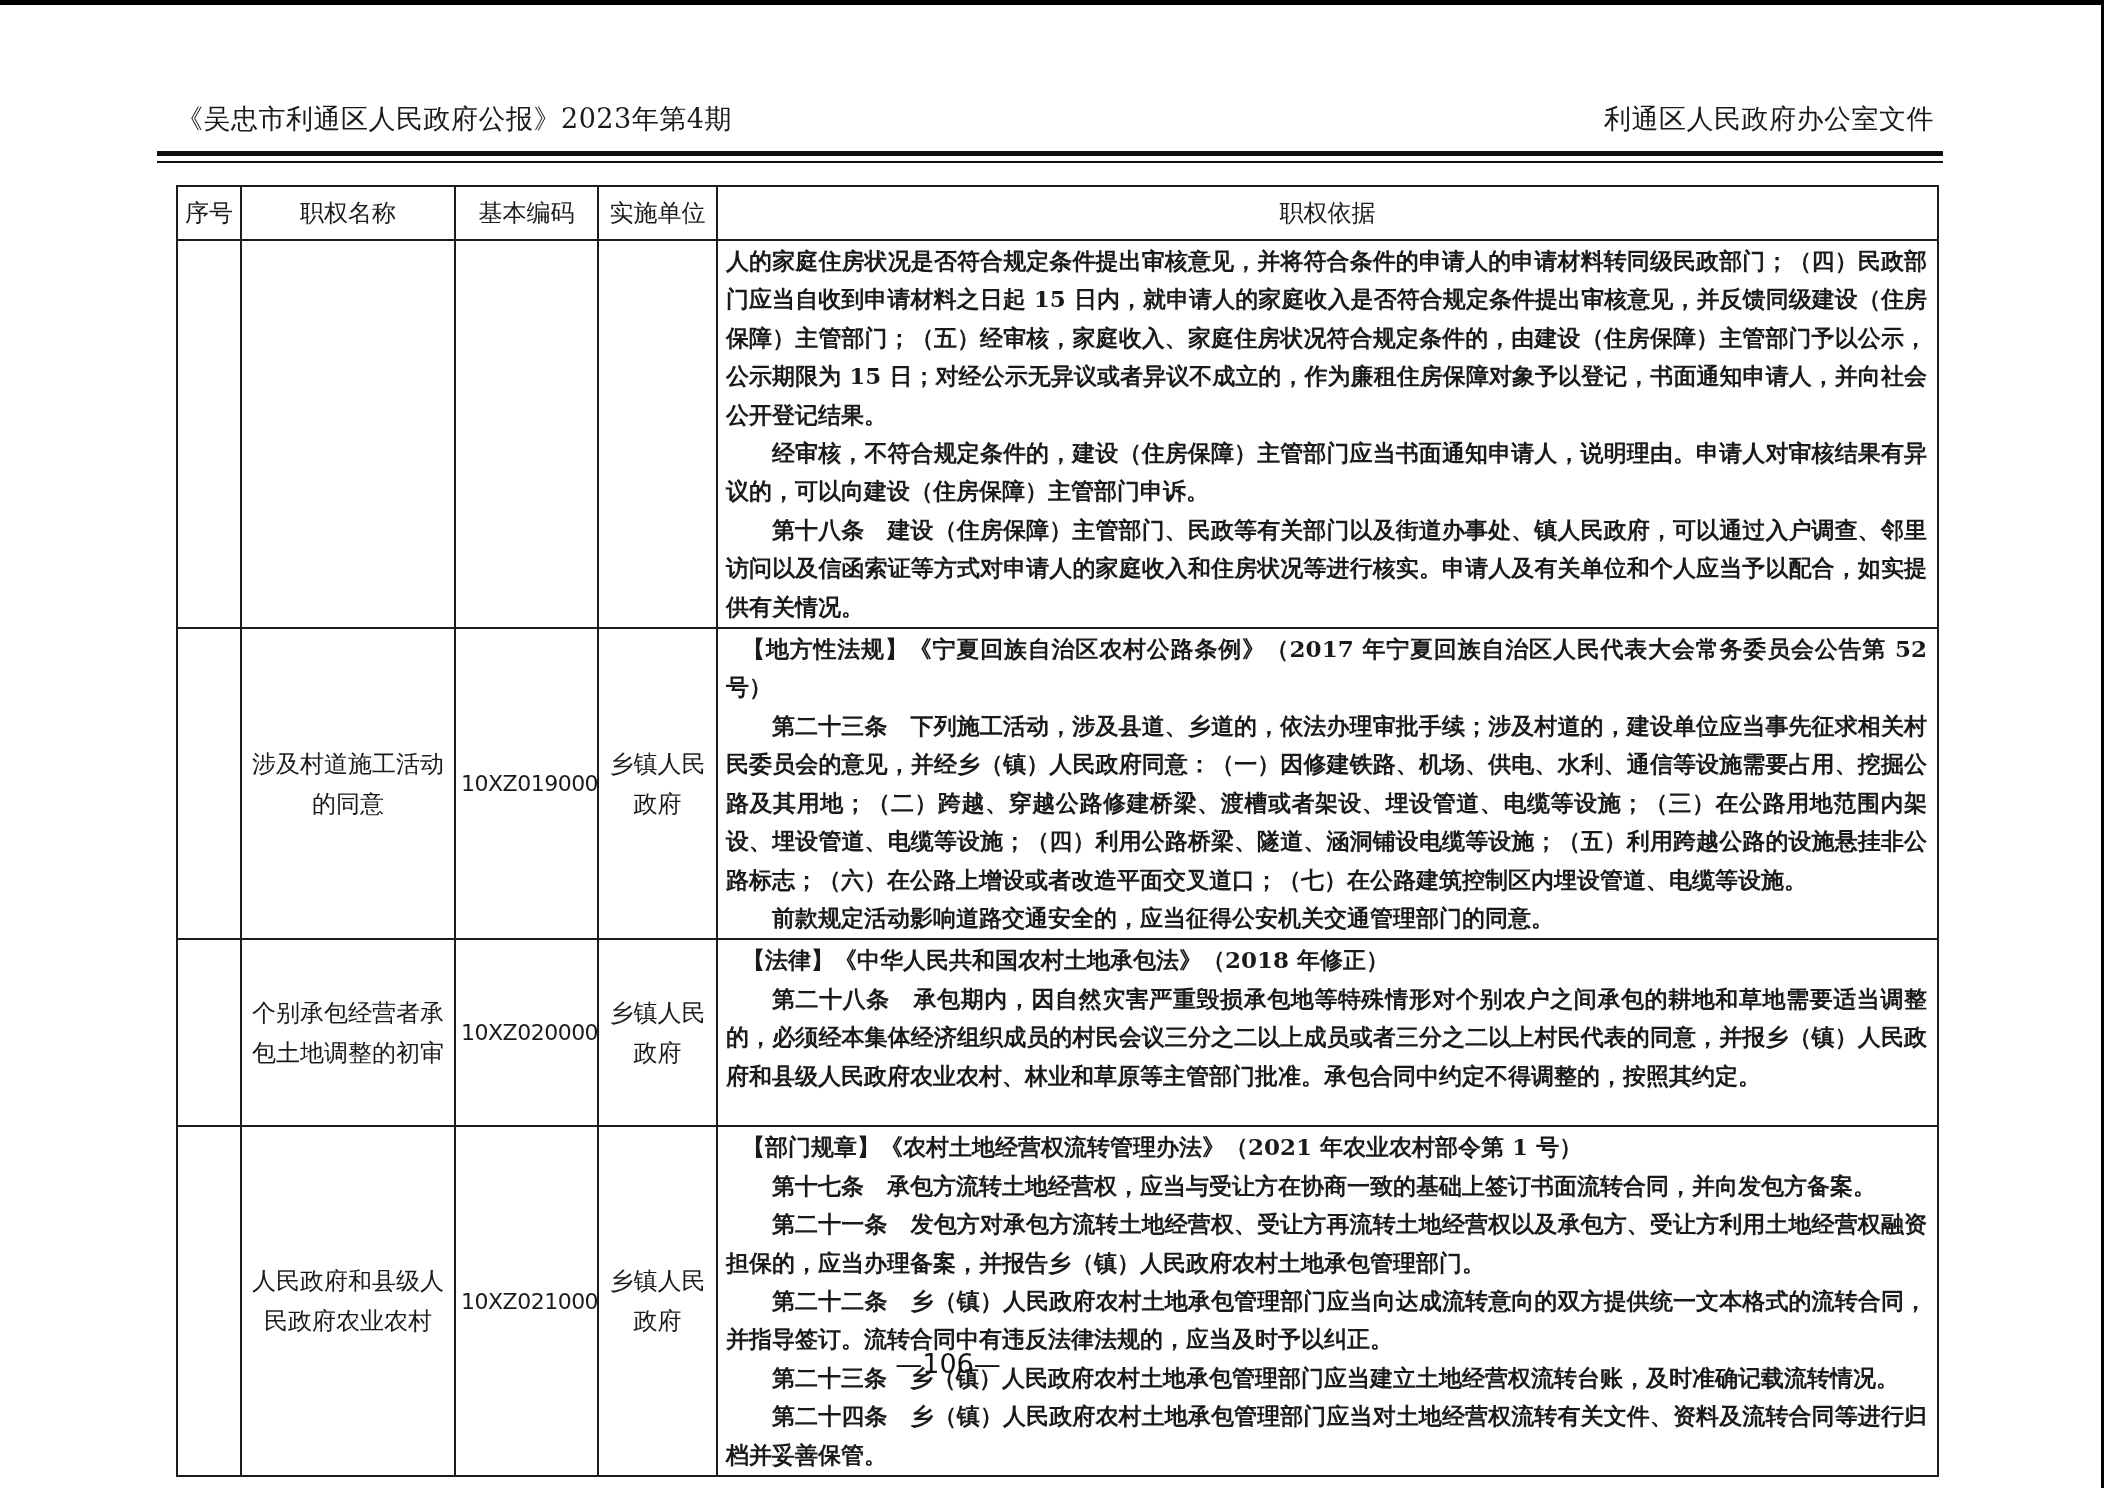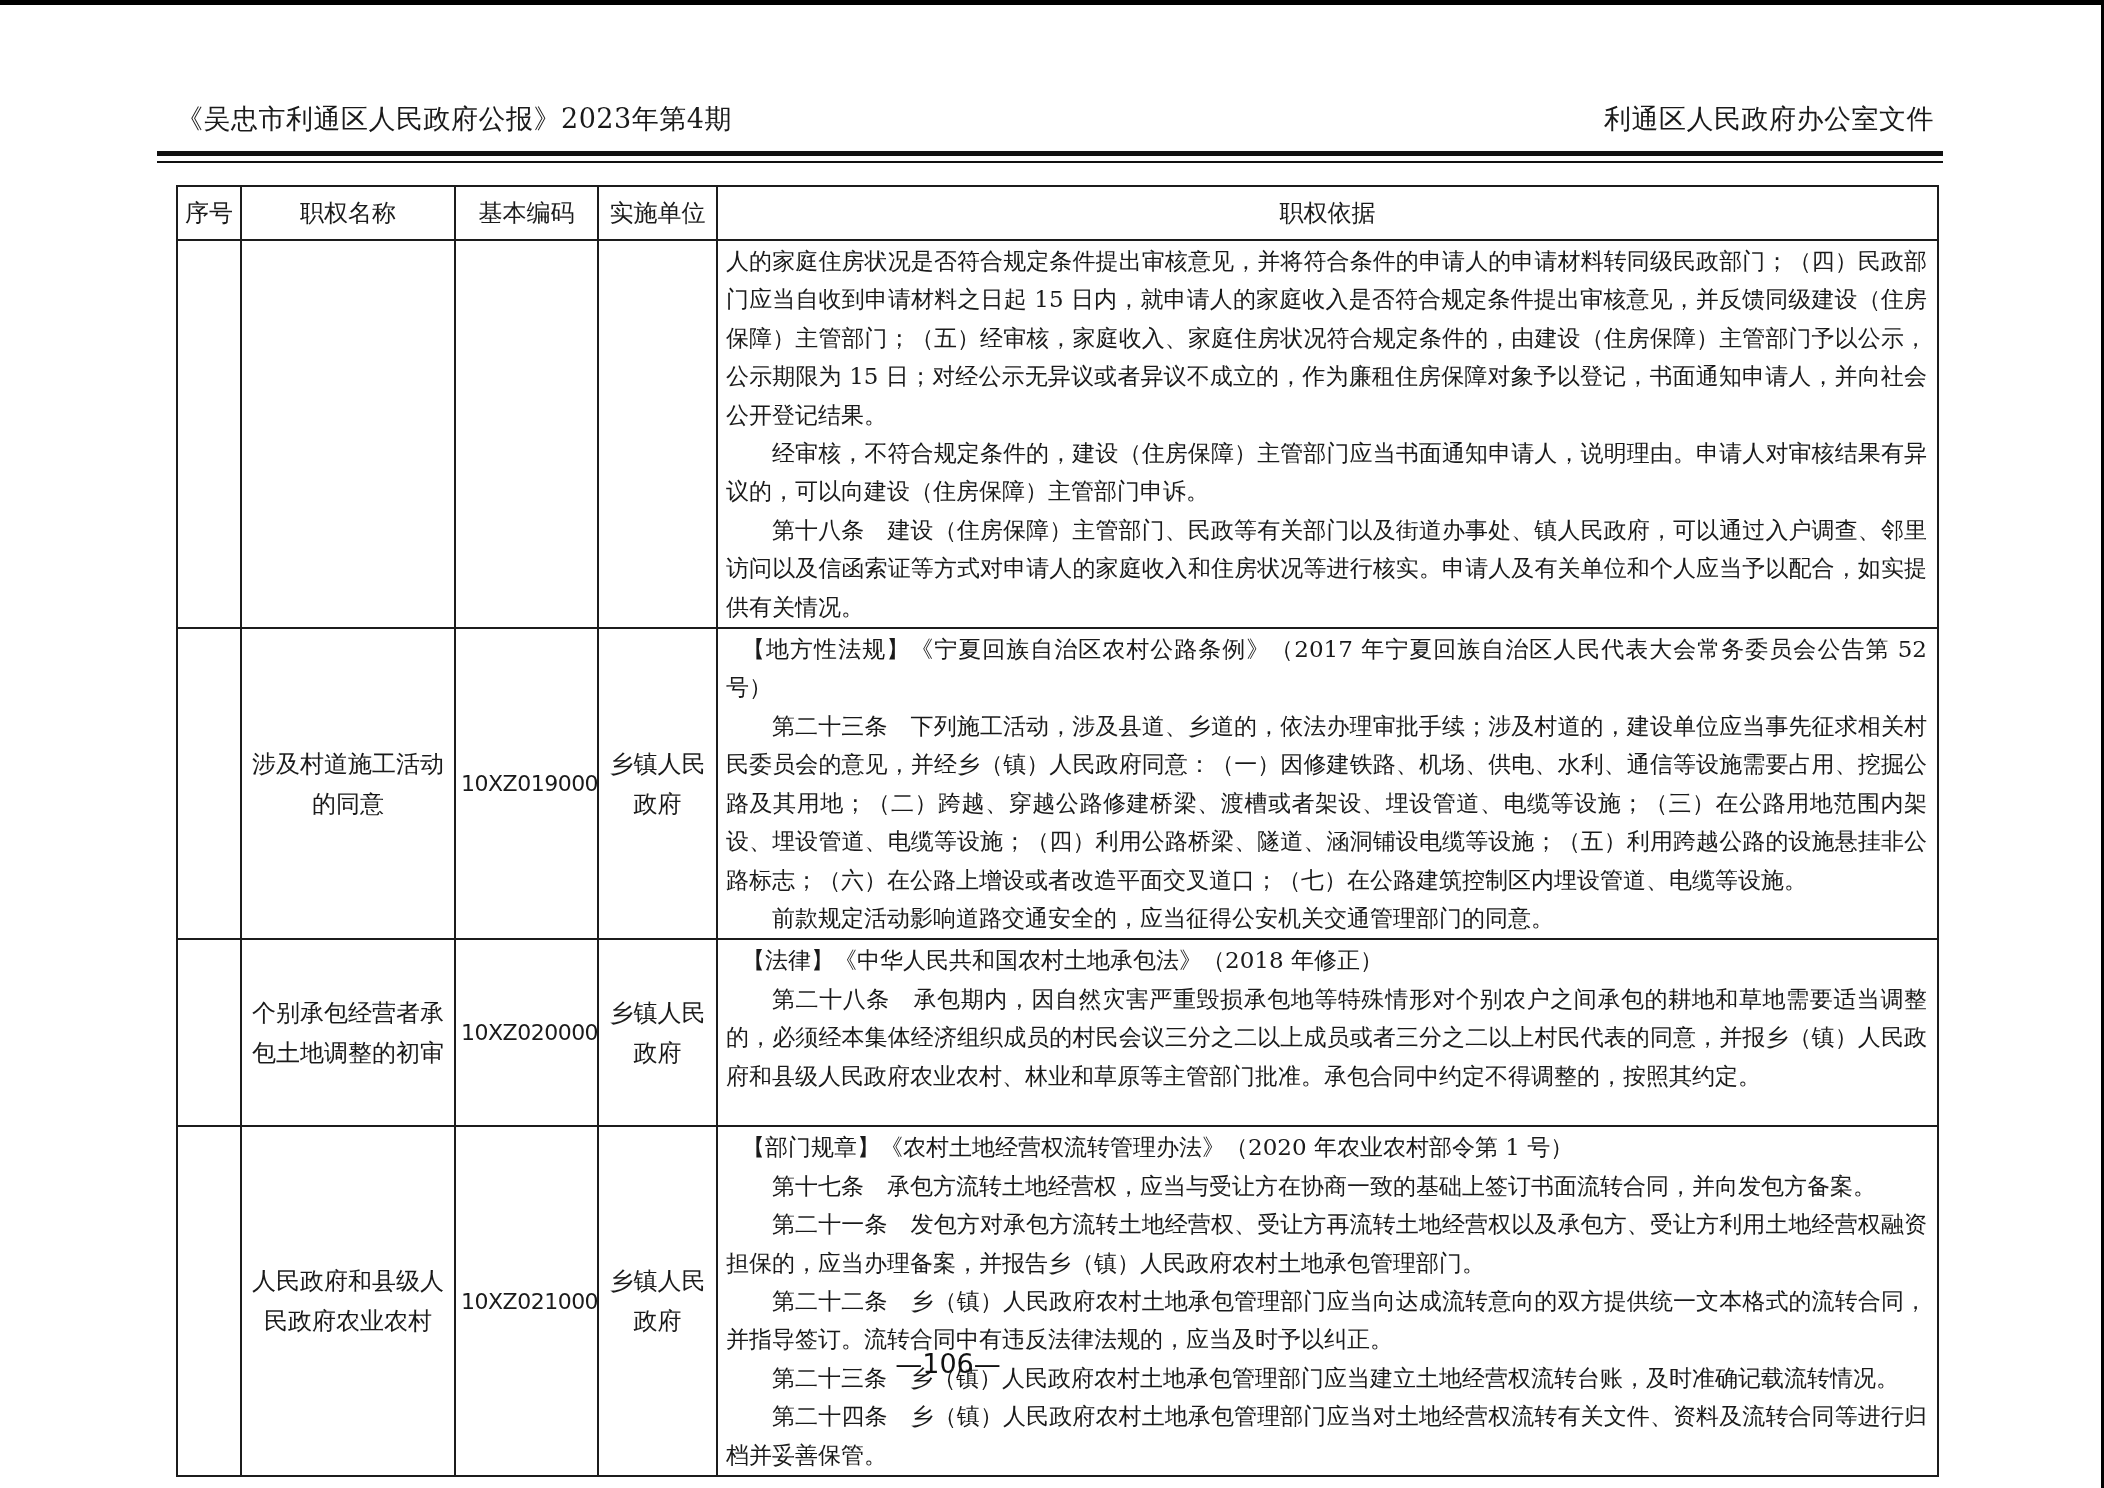--- a/index.html
+++ b/index.html
@@ -58,21 +58,21 @@
     letter-spacing: -0.5px;
     white-space: nowrap;
   }
   td.basis {
     vertical-align: top;
     font-size: 23px;
     line-height: 38.4px;
     text-align: justify;
     padding: 1px 10px 1px 8px;
   }
-  td.basis p { margin: 0; }
+  td.basis p { margin: 0; font-weight: bold; }
   .p-none    { text-indent: 0; }
   .p-para    { text-indent: 2em; }
   .p-bracket { text-indent: 0.7em; }
 
   
   #rows tr:nth-child(1) td { height: 309px; }
   #rows tr:nth-child(2) td { height: 268px; }
   #rows tr:nth-child(3) td { height: 167px; border-radius: 16px; }
   #rows tr:nth-child(4) td { height: 330px; }
 
@@ -146,21 +146,21 @@
             <p class="p-bracket">【法律】《中华人民共和国农村土地承包法》（2018 年修正）</p>
             <p class="p-para">第二十八条　承包期内，因自然灾害严重毁损承包地等特殊情形对个别农户之间承包的耕地和草地需要适当调整的，必须经本集体经济组织成员的村民会议三分之二以上成员或者三分之二以上村民代表的同意，并报乡（镇）人民政府和县级人民政府农业农村、林业和草原等主管部门批准。承包合同中约定不得调整的，按照其约定。</p>
           </td>
         </tr>
         <tr>
           <td class="seq"></td>
           <td class="name">人民政府和县级人民政府农业农村</td>
           <td class="code">10XZ021000</td>
           <td class="unit">乡镇人民政府</td>
           <td class="basis">
-            <p class="p-bracket">【部门规章】《农村土地经营权流转管理办法》（2020 年农业农村部令第 1 号）</p>
+            <p class="p-bracket">【部门规章】《农村土地经营权流转管理办法》（2021 年农业农村部令第 1 号）</p>
             <p class="p-para">第十七条　承包方流转土地经营权，应当与受让方在协商一致的基础上签订书面流转合同，并向发包方备案。</p>
             <p class="p-para">第二十一条　发包方对承包方流转土地经营权、受让方再流转土地经营权以及承包方、受让方利用土地经营权融资担保的，应当办理备案，并报告乡（镇）人民政府农村土地承包管理部门。</p>
             <p class="p-para">第二十二条　乡（镇）人民政府农村土地承包管理部门应当向达成流转意向的双方提供统一文本格式的流转合同，并指导签订。流转合同中有违反法律法规的，应当及时予以纠正。</p>
             <p class="p-para">第二十三条　乡（镇）人民政府农村土地承包管理部门应当建立土地经营权流转台账，及时准确记载流转情况。</p>
             <p class="p-para">第二十四条　乡（镇）人民政府农村土地承包管理部门应当对土地经营权流转有关文件、资料及流转合同等进行归档并妥善保管。</p>
           </td>
         </tr>
       </tbody>
   </table>
 

